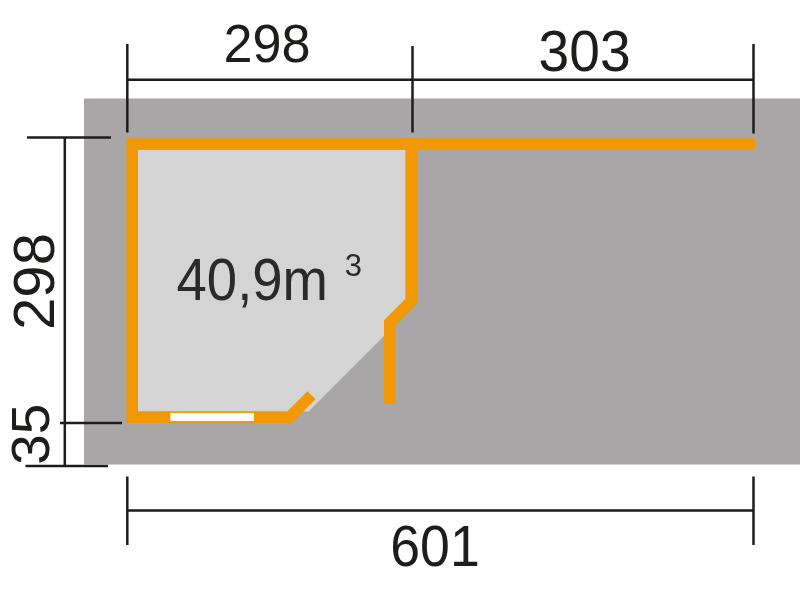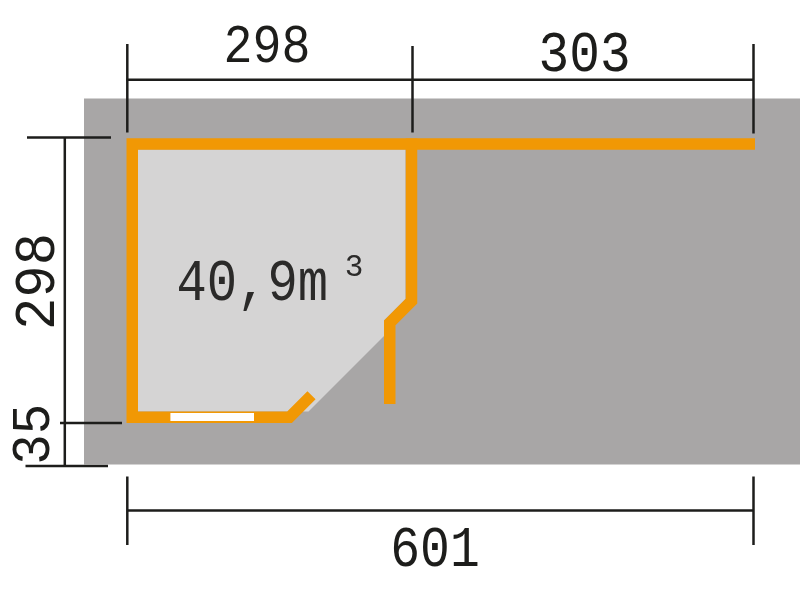--- a/index.html
+++ b/index.html
@@ -1,16 +1,16 @@
 <!DOCTYPE html>
 <html><head>
 <meta charset="utf-8">
 <style>
   html,body{margin:0;padding:0;background:#fff;}
-  .page{position:relative;width:800px;height:600px;overflow:hidden;font-family:Liberation Mono, monospace;will-change:transform;transform:translateZ(0);}
+  .page{position:relative;width:800px;height:600px;overflow:hidden;font-family:Liberation Sans, sans-serif;will-change:transform;transform:translateZ(0);}
 </style>
 </head>
 <body>
 <div class="page">
 <svg width="800" height="600" opacity="0.999" viewBox="0 0 800 600" xmlns="http://www.w3.org/2000/svg">
 
   <rect x="84" y="98.5" width="716" height="366" fill="#a8a6a6"></rect>
 
   <polygon points="138,149.5 405.5,149.5 405.5,299 384,320.5 384,336 308.5,411.5 138,411.5" fill="#d5d4d4"></polygon>
 

